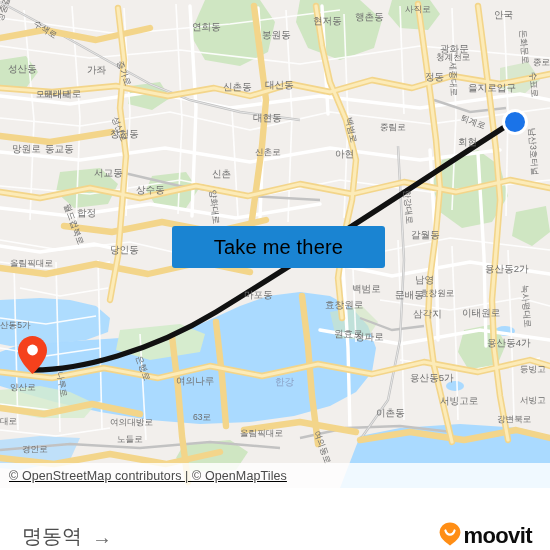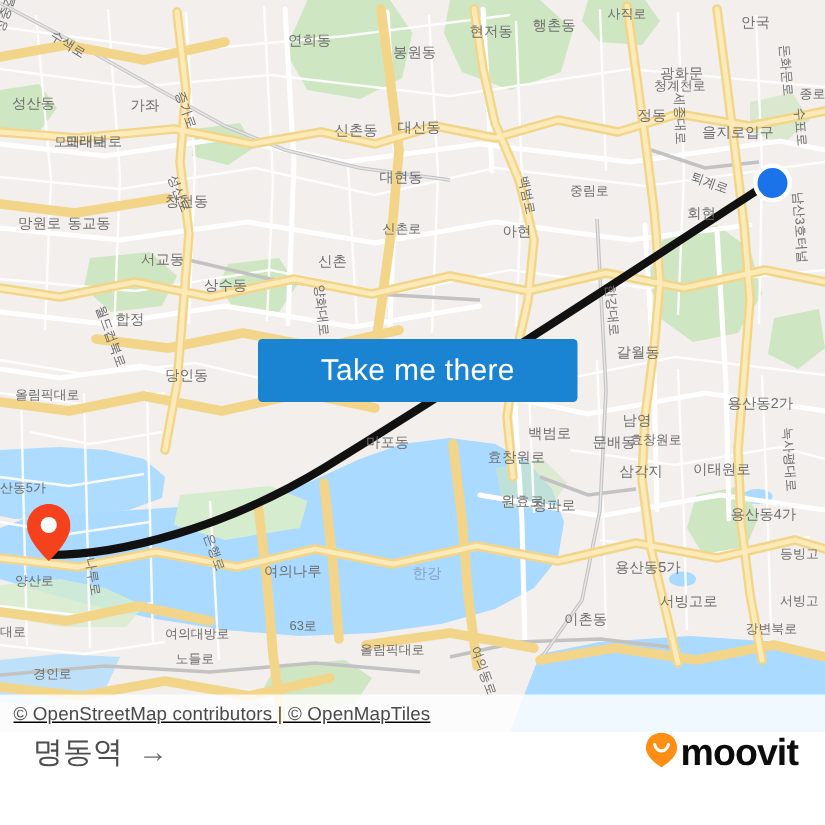--- a/index.html
+++ b/index.html
@@ -62,21 +62,21 @@
   
   .cta-button {
     position: absolute;
     left: 172px;
     top: 226px;
     width: 213px;
     height: 42px;
     background: #1a84d2;
     border-radius: 3px;
     border: none;
-    color: #ffffff;
+    color: #000000;
     font-size: 20px;
     font-family: "Liberation Sans", sans-serif;
     letter-spacing: 0.2px;
     cursor: pointer;
     display: flex;
     align-items: center;
     justify-content: center;
     padding: 0;
   }
 
@@ -102,21 +102,21 @@
 
   
   .footer {
     position: absolute;
     left: 0;
     top: 488px;
     width: 550px;
     height: 62px;
     background: #ffffff;
     display: flex;
-    align-items: flex-start;
+    align-items: flex-end;
     justify-content: space-between;
     box-sizing: border-box;
     padding: 0 18px 0 22px;
   }
   .footer-route {
     display: flex;
     align-items: center;
     gap: 9px;
     font-size: 20px;
     color: #4d4d4d;
@@ -127,21 +127,21 @@
     color: #6b6b6b;
     line-height: 1;
     padding: 0 1px;
   }
   .brand {
     display: flex;
     align-items: center;
     gap: 2px;
   }
   .brand-word {
-    font-size: 25px;
+    font-size: 22px;
     font-weight: bold;
     color: #0c0c0c;
     letter-spacing: -0.6px;
     line-height: 1;
   }
   .brand-mark { display: block; }
 
   .road-label {
     font-size: 8.6px;
     fill: #6b6b6b;

